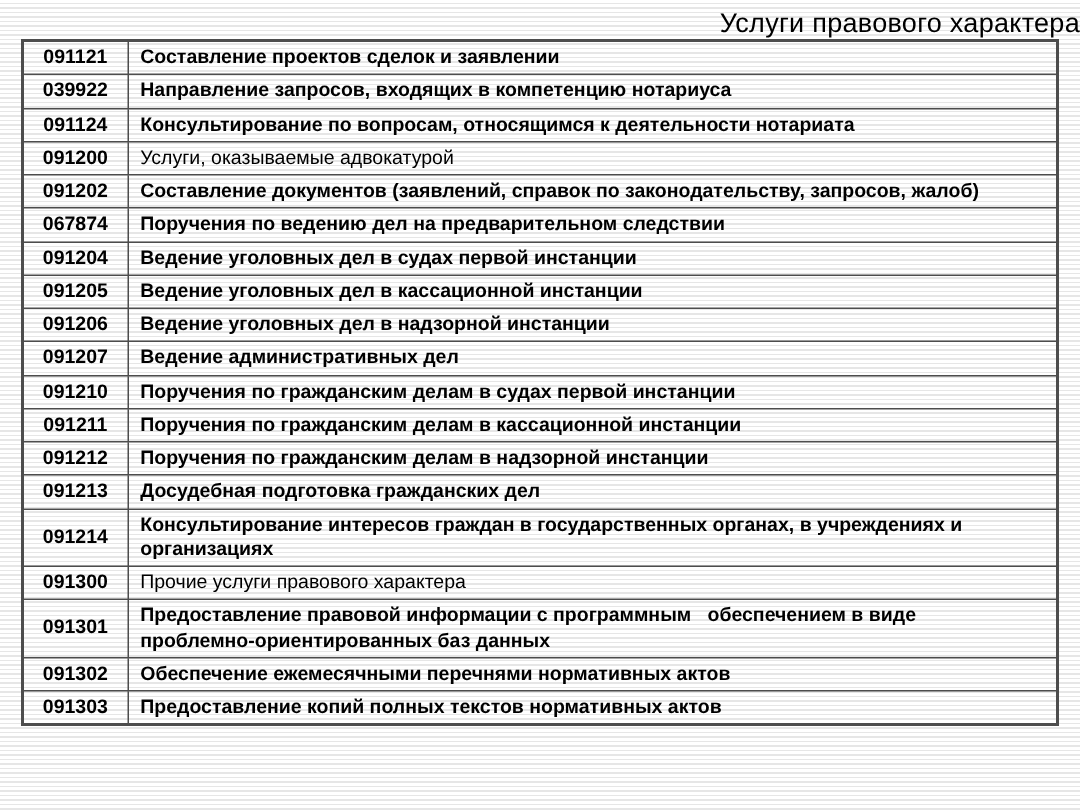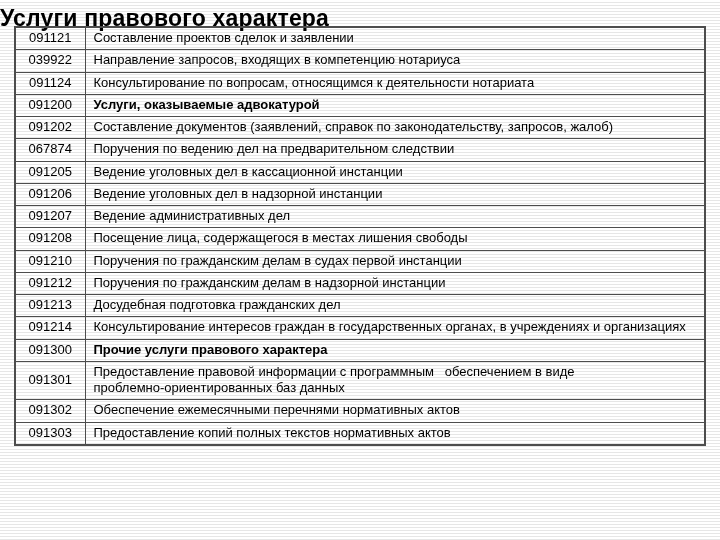--- a/index.html
+++ b/index.html
@@ -14,53 +14,54 @@
     background-color: #ffffff;
     background-image: repeating-linear-gradient(
       180deg,
       #ffffff 0px, #ffffff 2px,
       #e6e6e6 2px, #e6e6e6 3px
     );
     position: relative;
   }
   .slide-title {
     margin-top: 5px;
-    text-align: left;
-    font-size: 23px;
-    font-weight: bold;
+    text-align: right;
+    font-size: 18px;
+    font-weight: normal;
     letter-spacing: 0.2px;
   }
   table.services {
     position: absolute;
     left: 14px;
     top: 26px;
     width: 692px;
     border-collapse: collapse;
     table-layout: fixed;
     background: transparent;
   }
   table.services col.c-code { width: 70px; }
   table.services td {
     border: 1px solid #4d4d4d;
     font-size: 13px;
     line-height: 1.25;
     vertical-align: middle;
     background: transparent;
+    font-weight: bold;
   }
   table.services { border: 2px solid #4d4d4d; }
   td.code-cell {
     text-align: center;
     padding: 2px 3px 3px 3px;
   }
   td.desc-cell {
     text-align: left;
     padding: 2px 6px 3px 8px;
     white-space: pre-wrap;
   }
-  tr.bold-row td.desc-cell { font-weight: bold; }
+  tr.bold-row td.desc-cell { font-weight: normal; }
 </style>
 </head>
 <body>
 
 <div class="slide-title">Услуги правового характера</div>
 
 <table class="services">
   <colgroup>
     <col class="c-code">
     <col class="c-desc">
@@ -84,38 +85,42 @@
       </tr>
       <tr>
         <td class="code-cell">091202</td>
         <td class="desc-cell">Составление документов (заявлений, справок по законодательству, запросов, жалоб)</td>
       </tr>
       <tr>
         <td class="code-cell">067874</td>
         <td class="desc-cell">Поручения по ведению дел на предварительном следствии</td>
       </tr>
       <tr>
+        <td class="code-cell">091204</td>
+        <td class="desc-cell">Ведение уголовных дел в судах первой инстанции</td>
+      </tr>
+      <tr>
         <td class="code-cell">091205</td>
         <td class="desc-cell">Ведение уголовных дел в кассационной инстанции</td>
       </tr>
       <tr>
         <td class="code-cell">091206</td>
         <td class="desc-cell">Ведение уголовных дел в надзорной инстанции</td>
       </tr>
       <tr>
         <td class="code-cell">091207</td>
         <td class="desc-cell">Ведение административных дел</td>
       </tr>
       <tr>
-        <td class="code-cell">091208</td>
-        <td class="desc-cell">Посещение лица, содержащегося в местах лишения свободы</td>
+        <td class="code-cell">091210</td>
+        <td class="desc-cell">Поручения по гражданским делам в судах первой инстанции</td>
       </tr>
       <tr>
-        <td class="code-cell">091210</td>
-        <td class="desc-cell">Поручения по гражданским делам в судах первой инстанции</td>
+        <td class="code-cell">091211</td>
+        <td class="desc-cell">Поручения по гражданским делам в кассационной инстанции</td>
       </tr>
       <tr>
         <td class="code-cell">091212</td>
         <td class="desc-cell">Поручения по гражданским делам в надзорной инстанции</td>
       </tr>
       <tr>
         <td class="code-cell">091213</td>
         <td class="desc-cell">Досудебная подготовка гражданских дел</td>
       </tr>
       <tr>

